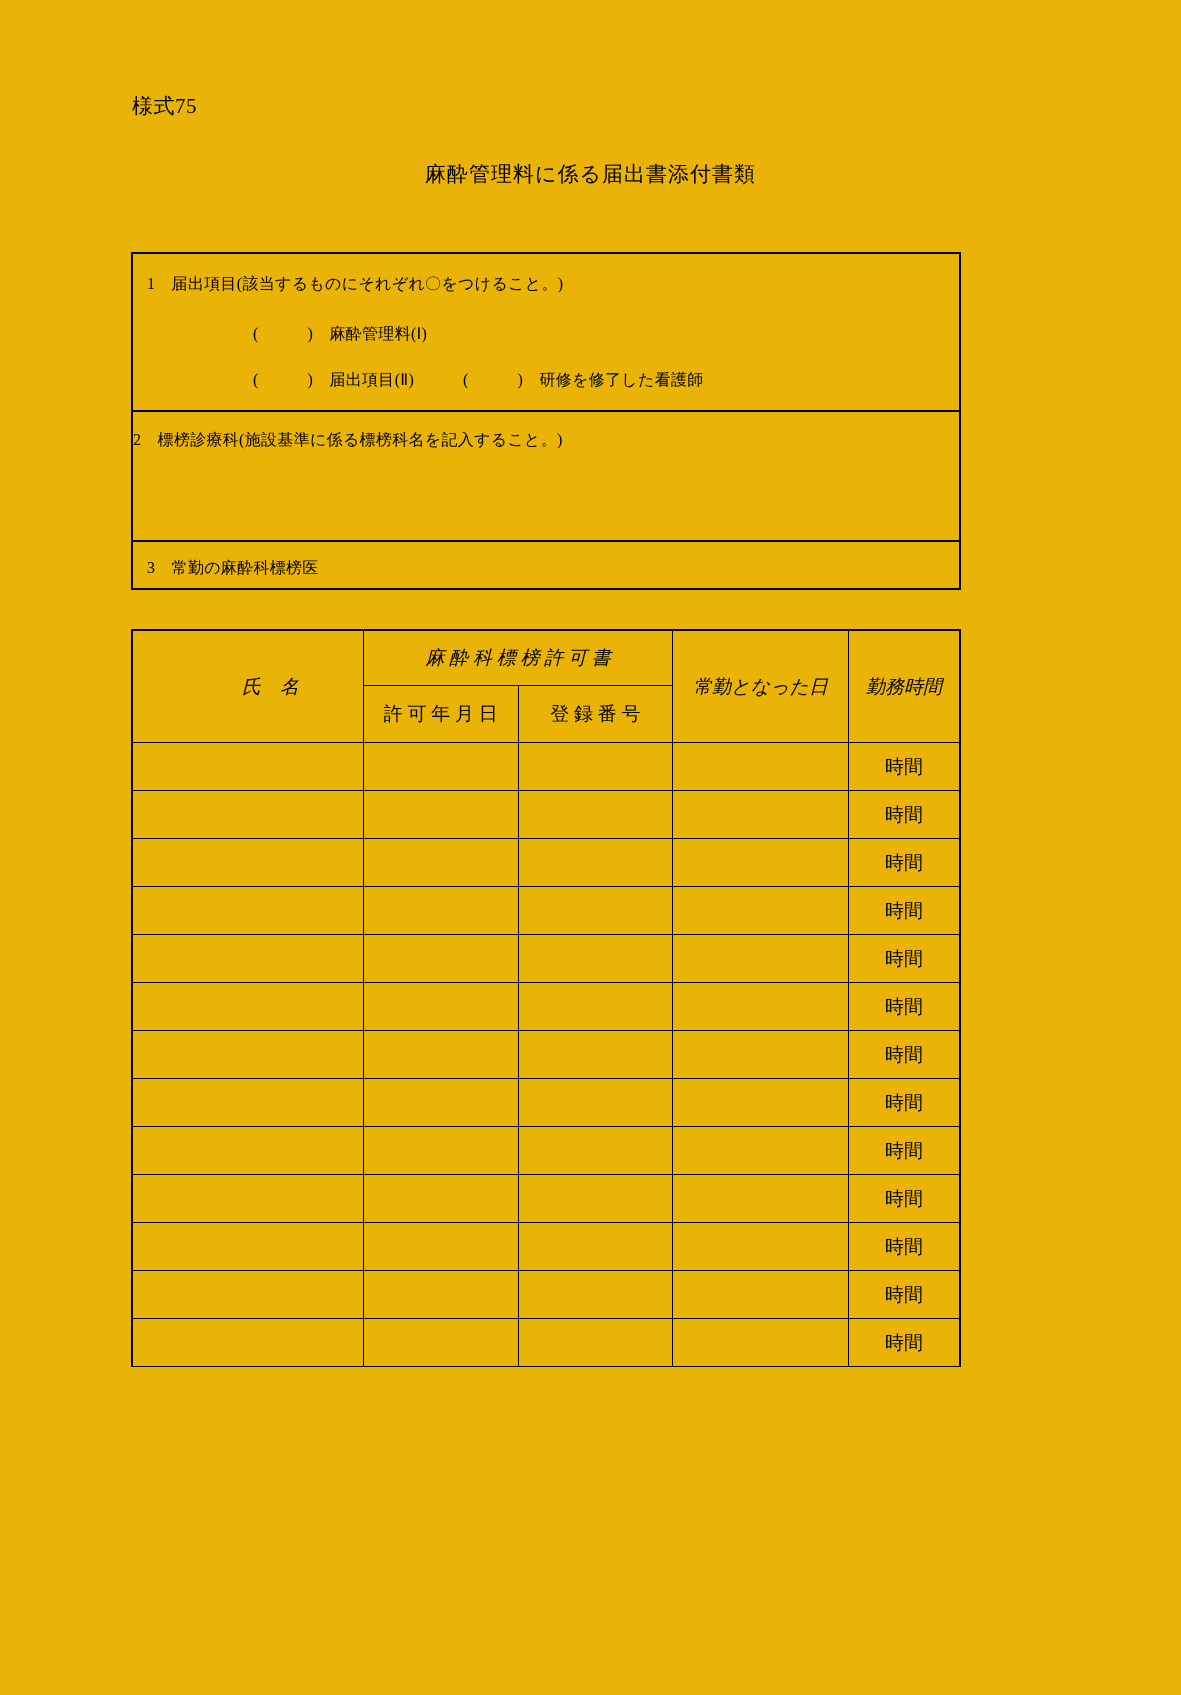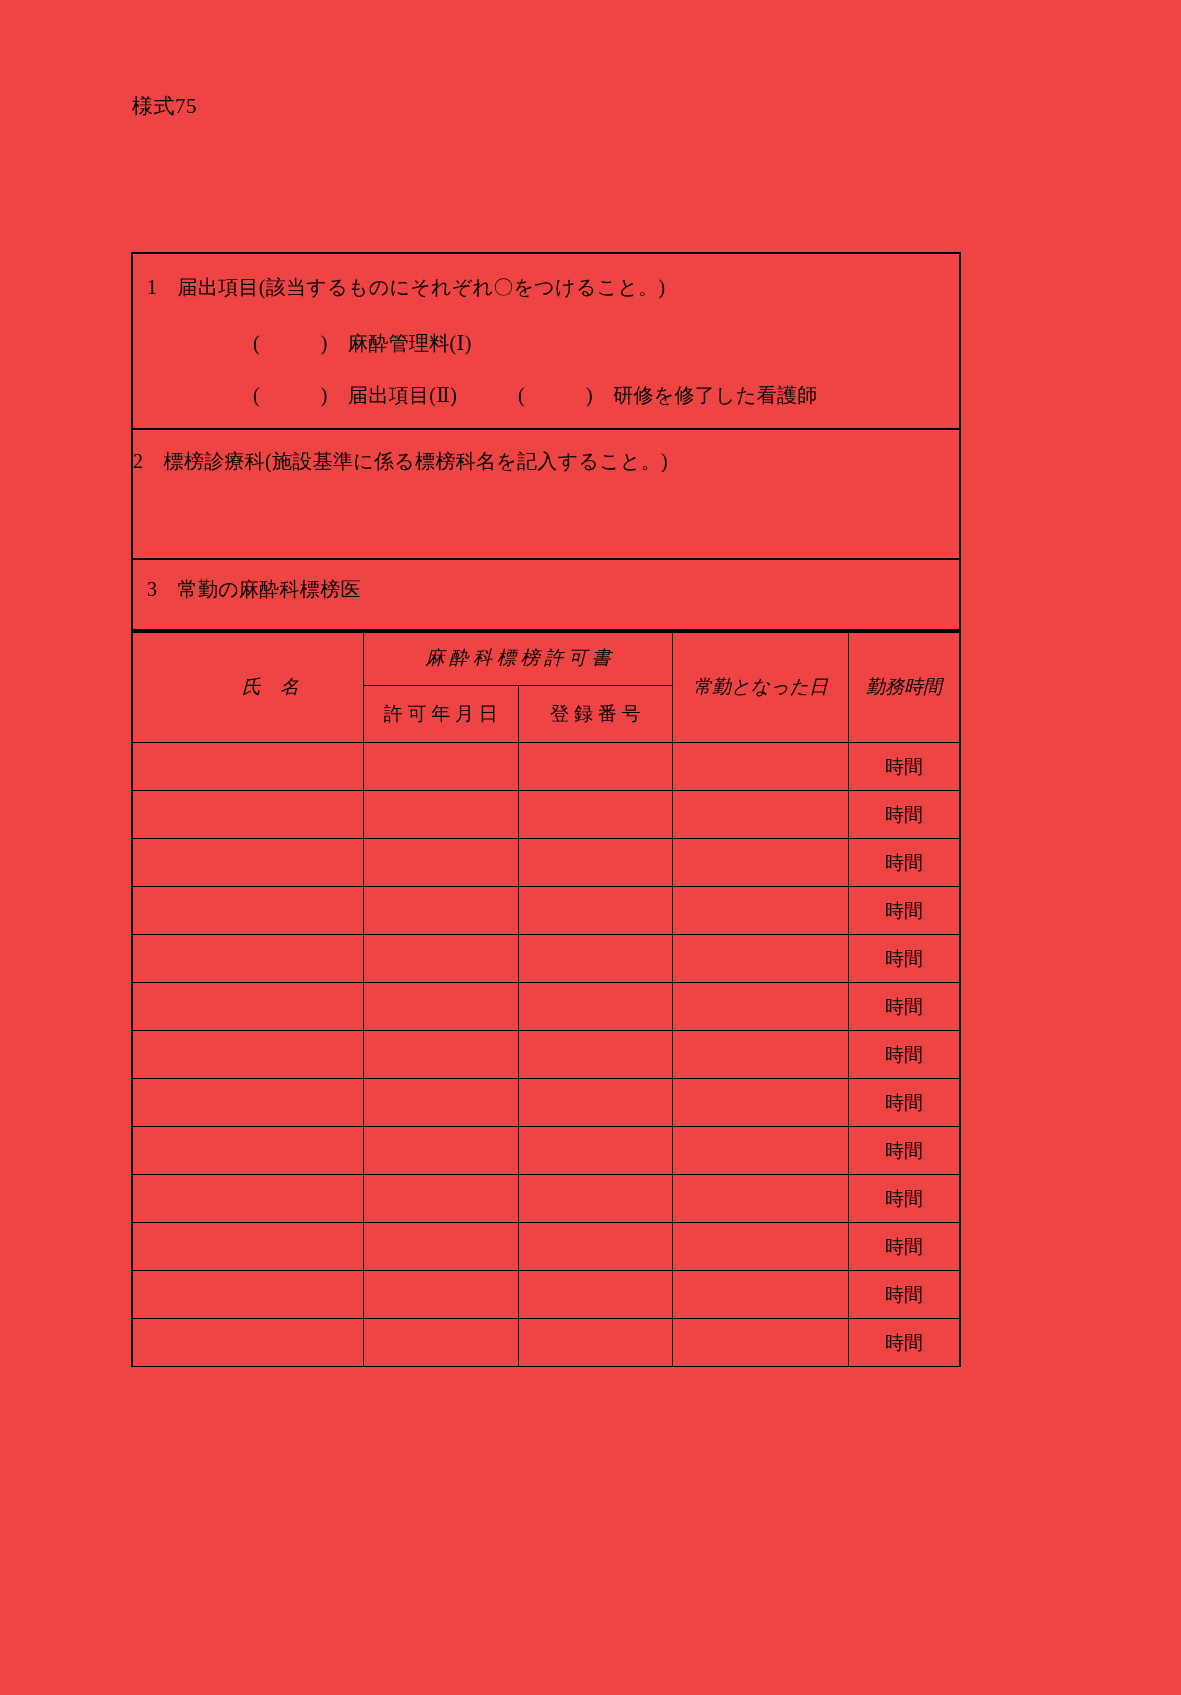--- a/index.html
+++ b/index.html
@@ -12,21 +12,21 @@
     height: 1695px;
     font-family: "Liberation Serif", "DejaVu Serif", serif;
     color: #000000;
     position: relative;
     overflow: hidden;
   }
   .page {
     position: relative;
     width: 1181px;
     height: 1695px;
-    background: #ef4444;
+    background: #eab308;
   }
   .form-number {
     position: absolute;
     left: 132px;
     top: 92px;
     font-size: 21px;
     letter-spacing: 0.5px;
   }
   .doc-title {
     position: absolute;
@@ -47,42 +47,43 @@
     box-sizing: border-box;
   }
   .section {
     border-bottom: 2.5px solid #000;
     box-sizing: border-box;
   }
   .sec1 {
     padding: 18px 0 14px 0;
   }
   .sec-line {
-    font-size: 20px;
+    font-size: 16px;
     letter-spacing: 0.3px;
     line-height: 1.5;
     white-space: pre;
+    font-family: Liberation Serif, serif;
   }
   .sec1-title {
     padding-left: 14px;
     margin-bottom: 26px;
   }
   .sec1-item {
     padding-left: 120px;
     margin-bottom: 22px;
     margin-top: 8px;
   }
   .sec1-item.last { margin-bottom: 4px; }
   .sec2 {
     height: 130px;
     padding: 16px 0 0 0;
     box-sizing: border-box;
   }
   .sec3 {
-    height: 73px;
+    height: 48px;
     padding: 14px 0 0 14px;
     box-sizing: border-box;
   }
   .tbl {
     position: absolute;
     left: 131px;
     top: 629px;
     width: 830px;
     border-collapse: collapse;
     table-layout: fixed;
@@ -112,20 +113,21 @@
     font-size: 19px;
   }
 </style>
 </head>
 <body>
 
 <div class="page">
 
   <div class="form-number">様式75</div>
 
+  <div class="doc-title">麻酔管理料に係る届出書添付書類</div>
 
   <div class="form-box">
 
     <div class="section sec1">
       <div class="sec-line sec1-title">1　届出項目(該当するものにそれぞれ〇をつけること。)</div>
       <div class="sec-line sec1-item">(　　　)　麻酔管理料(Ⅰ)</div>
       <div class="sec-line sec1-item last">(　　　)　届出項目(Ⅱ)　　　(　　　)　研修を修了した看護師</div>
     </div>
 
     <div class="section sec2">

